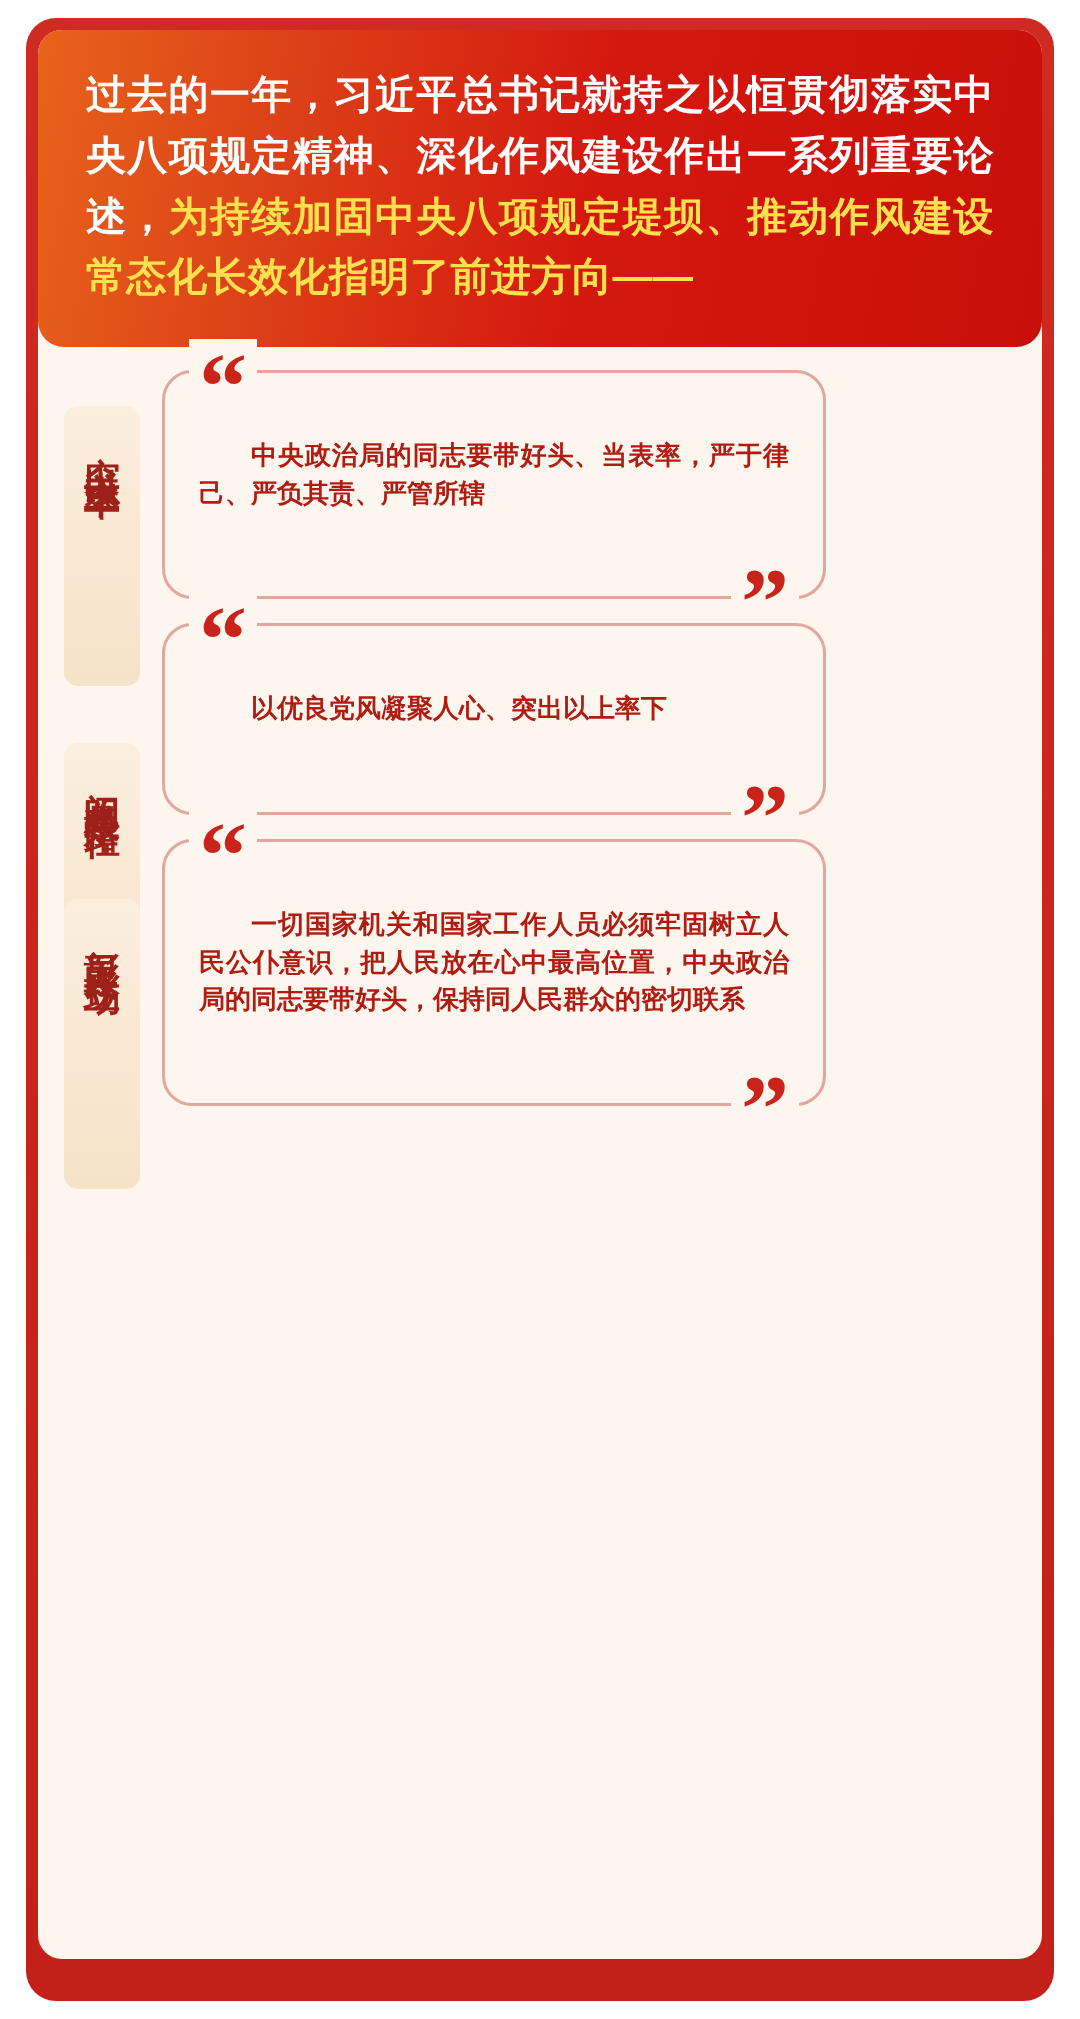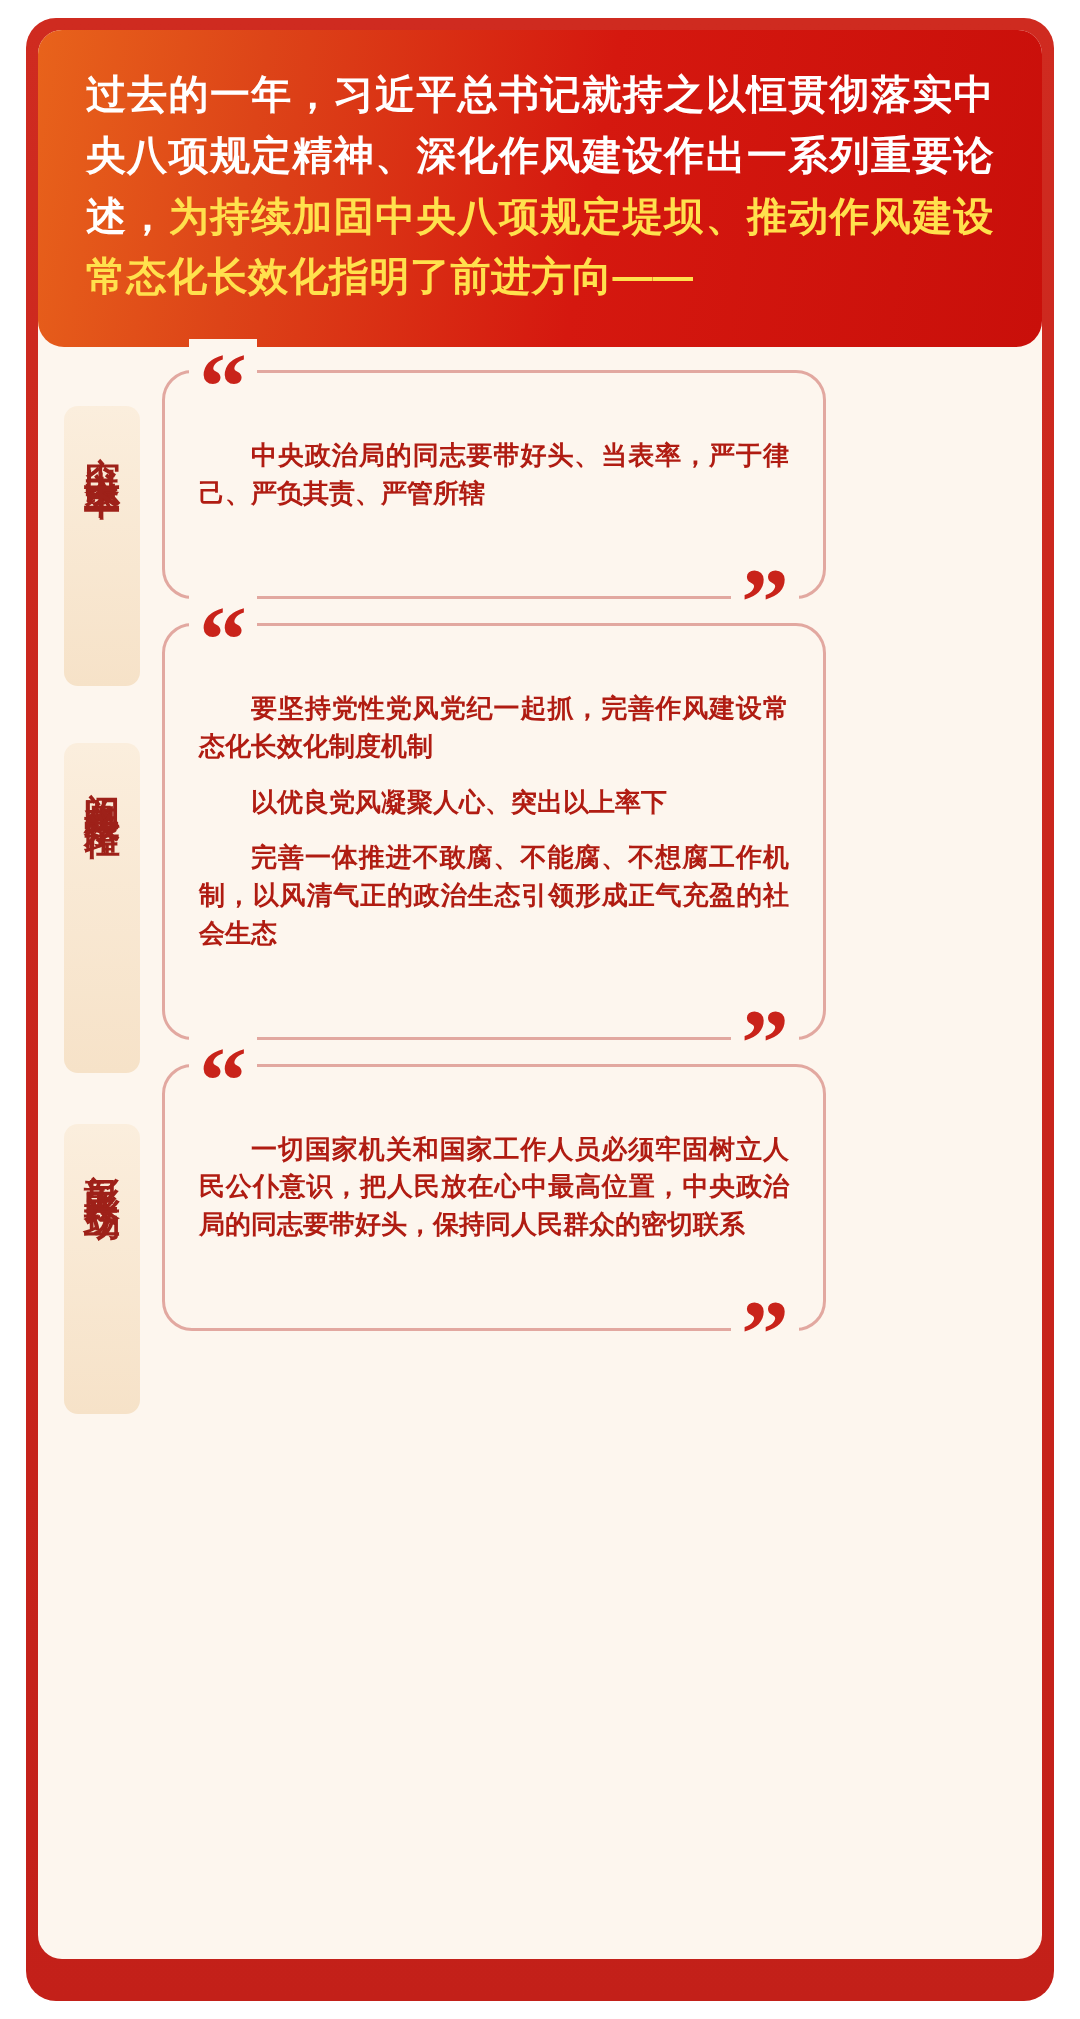--- a/index.html
+++ b/index.html
@@ -174,23 +174,21 @@
           <span class="qmark-close">”</span>
         </div>
       </div>
 
       <div class="section" id="sec-1">
         <div class="vtab">
           <span>阐明科学路径</span>
         </div>
         <div class="card">
           <span class="qmark-open">“</span>
-          <p>要坚持党性党风党纪一起抓，完善作风建设常态化长效化制度机制</p>
           <p>以优良党风凝聚人心、突出以上率下</p>
-          <p>完善一体推进不敢腐、不能腐、不想腐工作机制，以风清气正的政治生态引领形成正气充盈的社会生态</p>
           <span class="qmark-close">”</span>
         </div>
       </div>
 
       <div class="section" id="sec-2">
         <div class="vtab">
           <span>彰显人民立场</span>
         </div>
         <div class="card">
           <span class="qmark-open">“</span>

